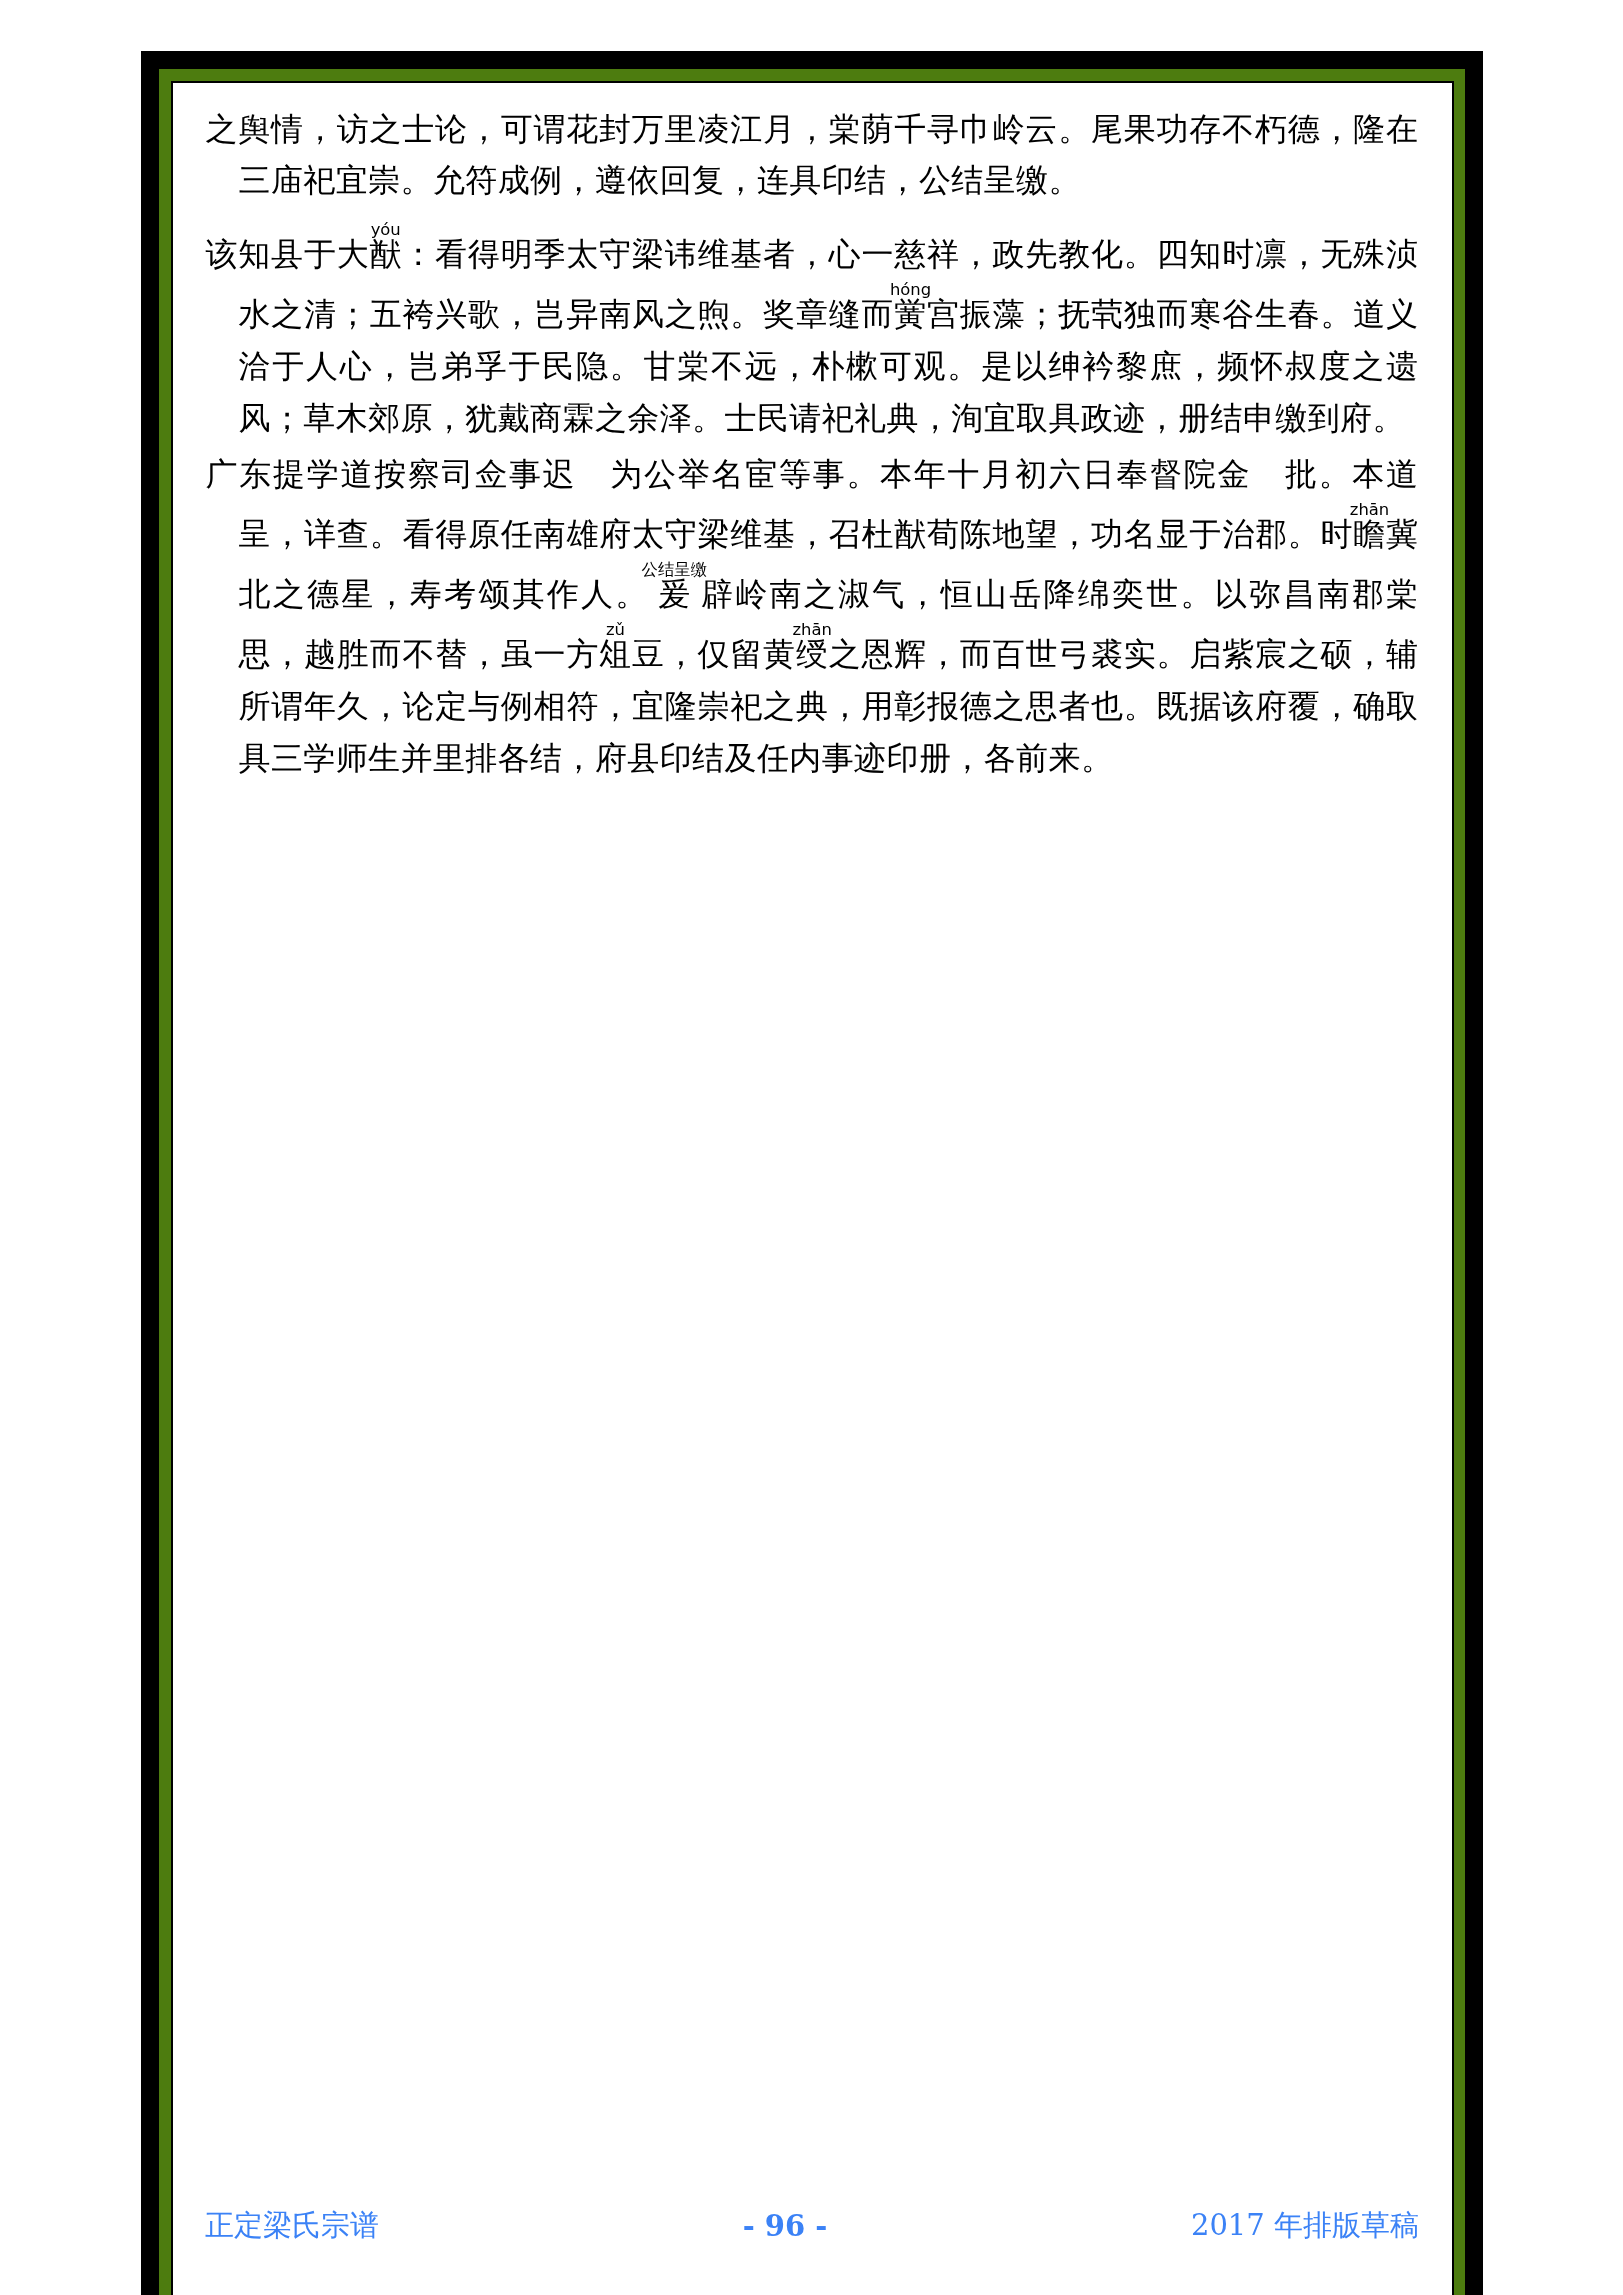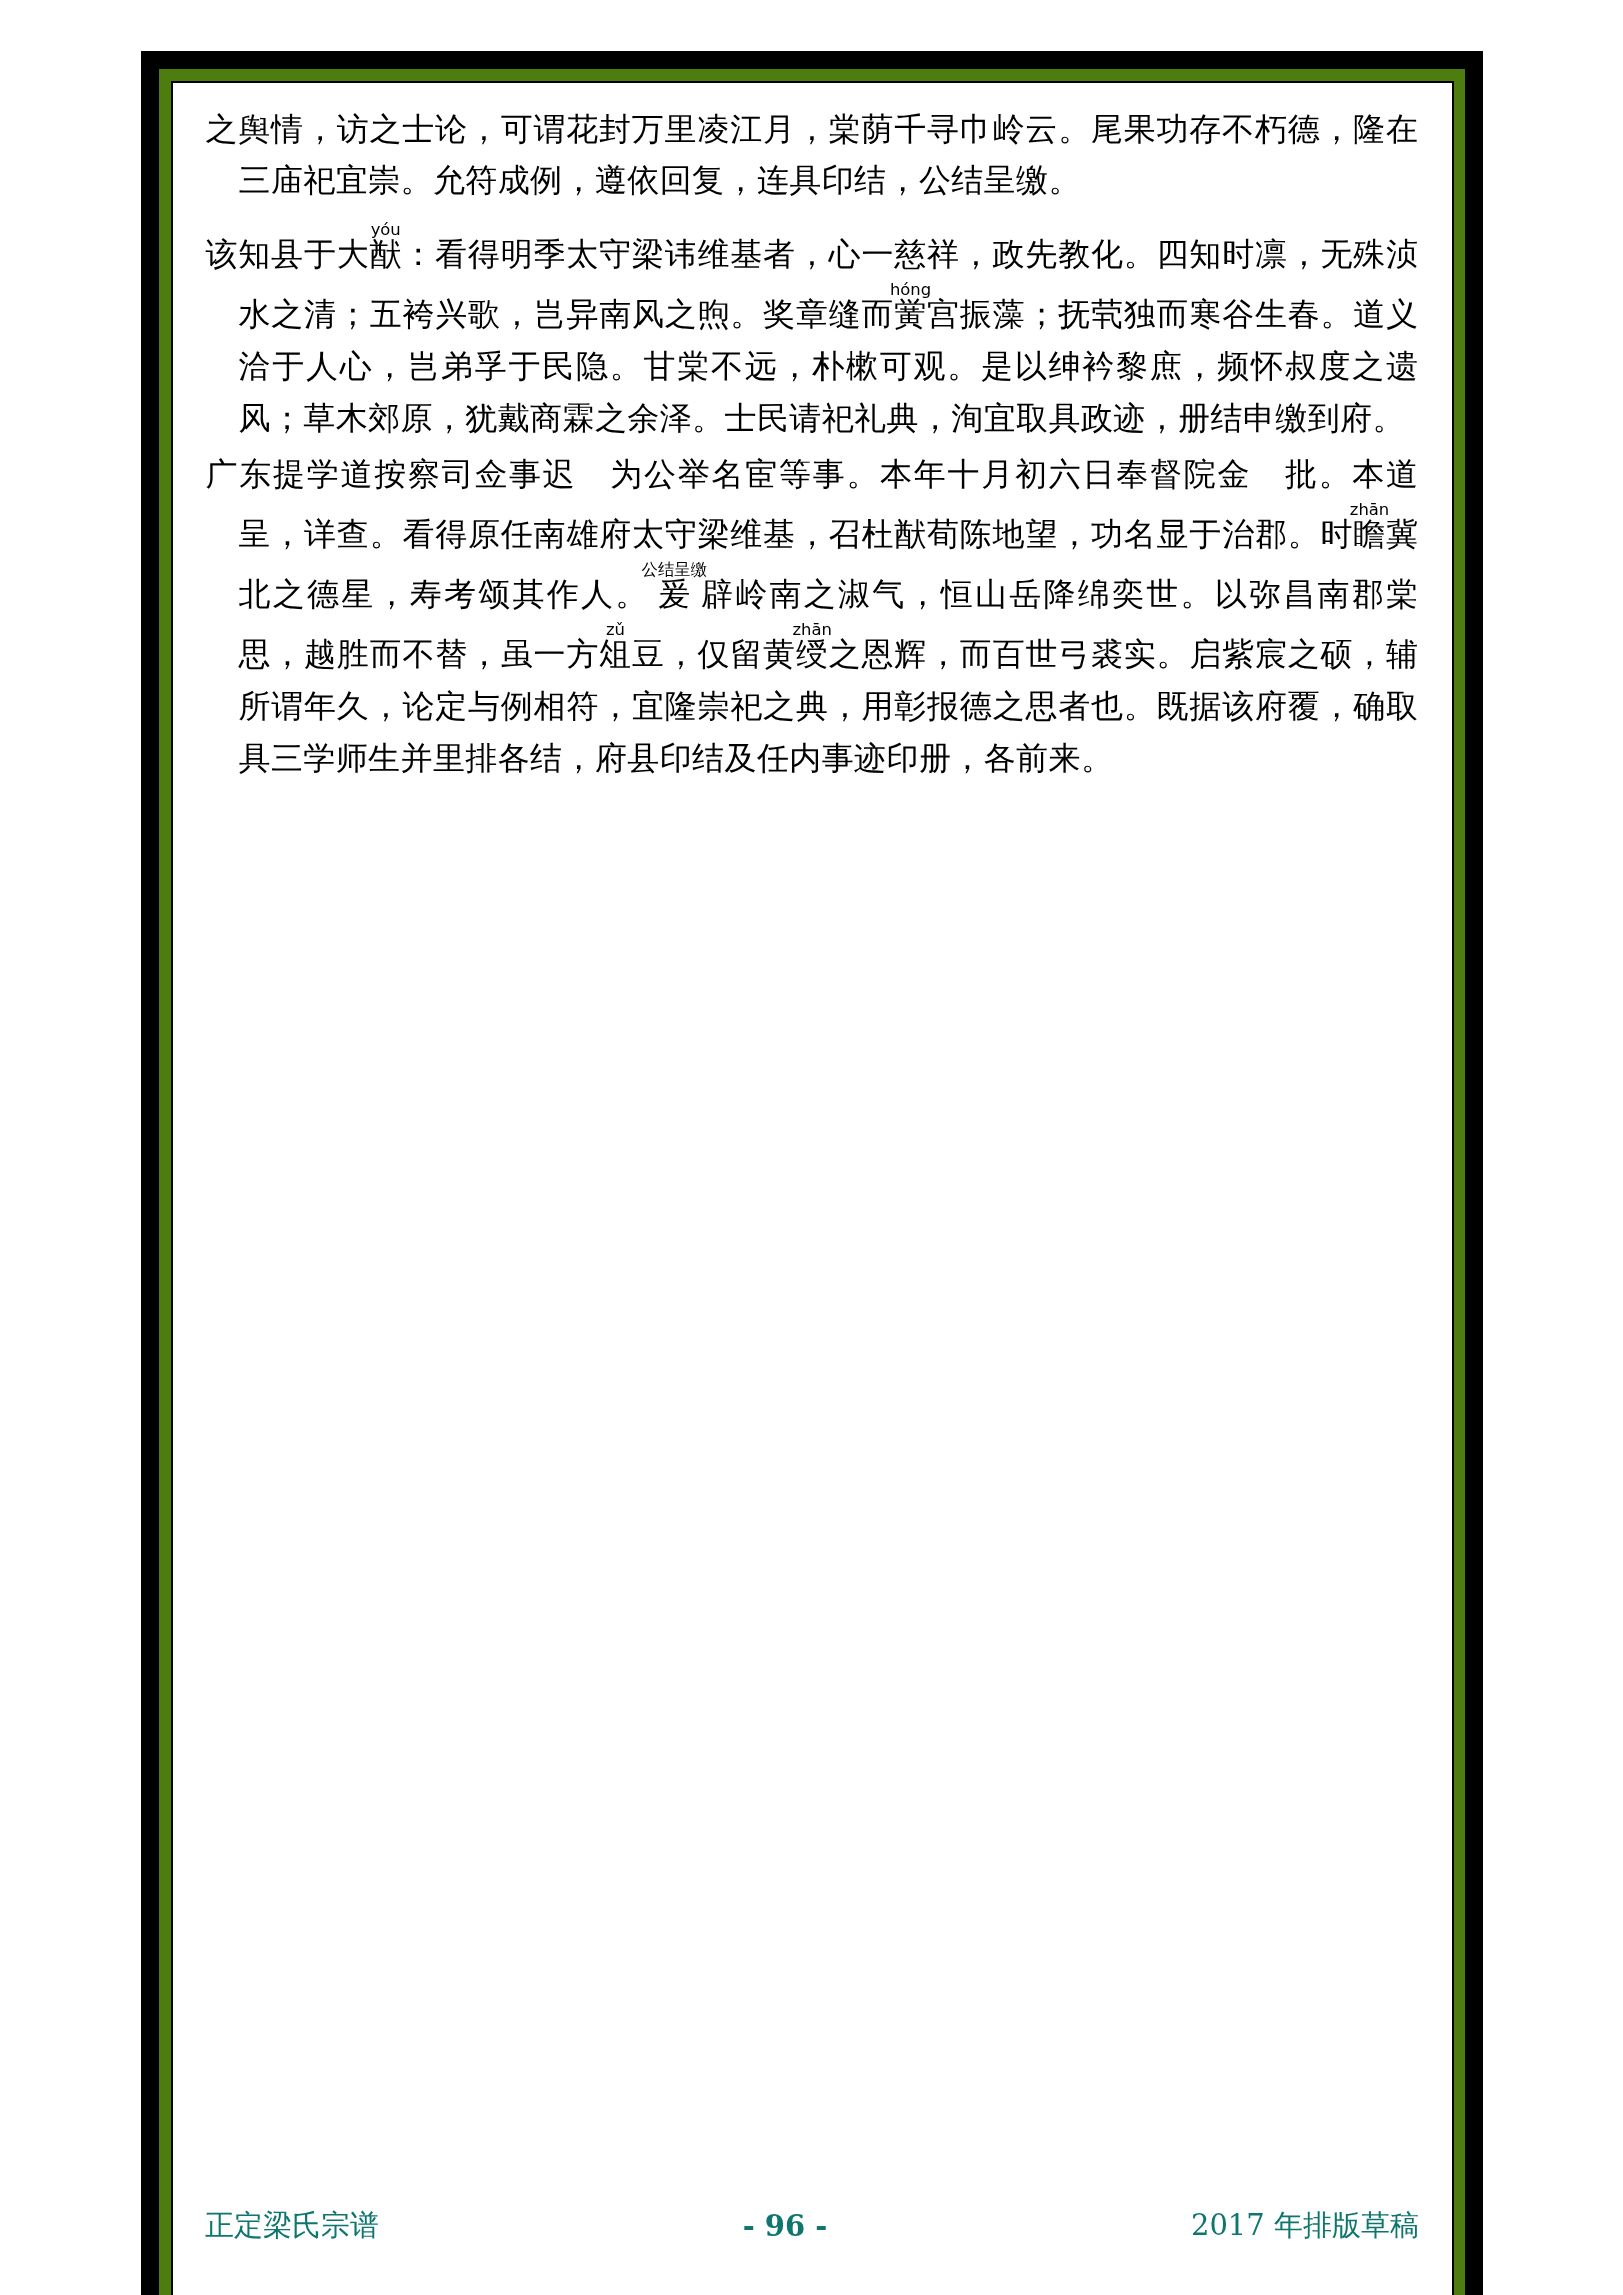--- a/index.html
+++ b/index.html
@@ -73,21 +73,21 @@
     left: 141px;
     top: 2197px;
     width: 1342px;
     height: 57px;
     display: flex;
     align-items: center;
     justify-content: space-between;
     padding: 0 64px;
     box-sizing: border-box;
     font-size: 29px;
-    color: #0f766e;
+    color: #3b82f6;
     font-family: "DejaVu Serif", "Liberation Serif", serif;
   }
   #footer .f-left  { text-align: left; }
   #footer .f-mid   { text-align: right; flex: 0 0 auto; font-weight: bold; }
   #footer .f-right { text-align: right; }
 </style>
 </head>
 <body>
 
 <div id="page-frame">

